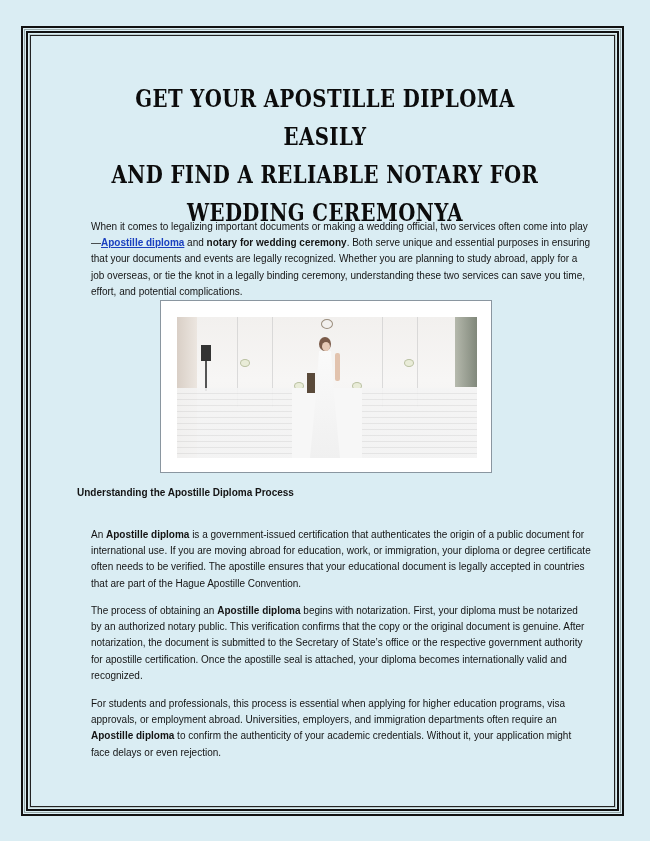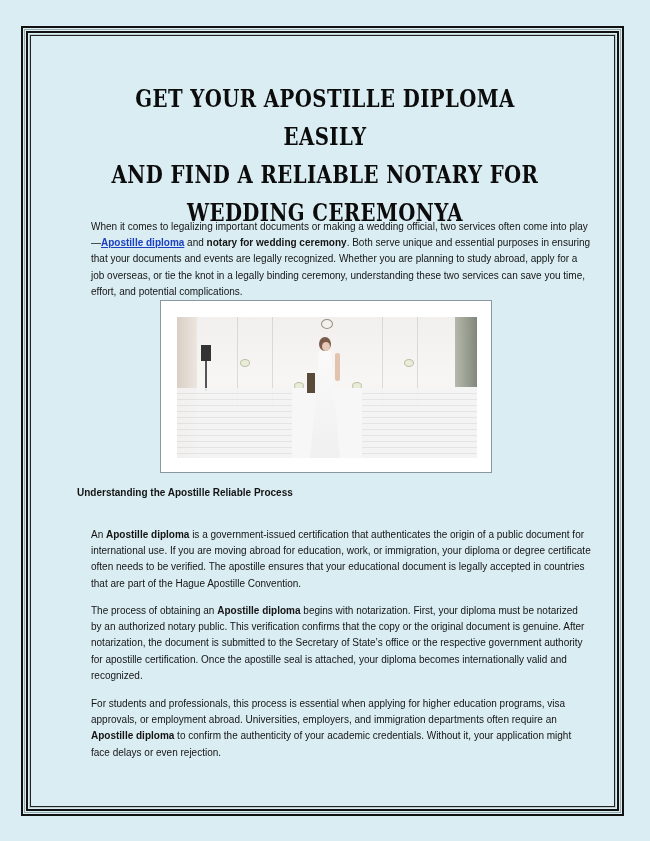--- a/index.html
+++ b/index.html
@@ -124,19 +124,19 @@
     <div class="chairs-r"></div>
     <div class="aisle"></div>
     <div class="stand"></div>
     <div class="bride-dress"></div>
     <div class="bride-head"></div>
     <div class="bride-face"></div>
     <div class="arm"></div>
   </div>
 </div>
 
-<div class="heading">Understanding the Apostille Reliable Process</div>
+<div class="heading">Understanding the Apostille Diploma Process</div>
 
 <p class="para" style="top:513px;"><span>An </span><b>Apostille diploma</b><span> is a government-issued certification that authenticates the origin of a public document for international use. If you are moving abroad for education, work, or immigration, your diploma or degree certificate often needs to be verified. The apostille ensures that your educational document is legally accepted in countries that are part of the Hague Apostille Convention.</span></p>
 
 <p class="para" style="top:589px;"><span>The process of obtaining an </span><b>Apostille diploma</b><span> begins with notarization. First, your diploma must be notarized by an authorized notary public. This verification confirms that the copy or the original document is genuine. After notarization, the document is submitted to the Secretary of State’s office or the respective government authority for apostille certification. Once the apostille seal is attached, your diploma becomes internationally valid and recognized.</span></p>
 
 <p class="para" style="top:682px;"><span>For students and professionals, this process is essential when applying for higher education programs, visa approvals, or employment abroad. Universities, employers, and immigration departments often require an </span><b>Apostille diploma</b><span> to confirm the authenticity of your academic credentials. Without it, your application might face delays or even rejection.</span></p>
 
 </body></html>

